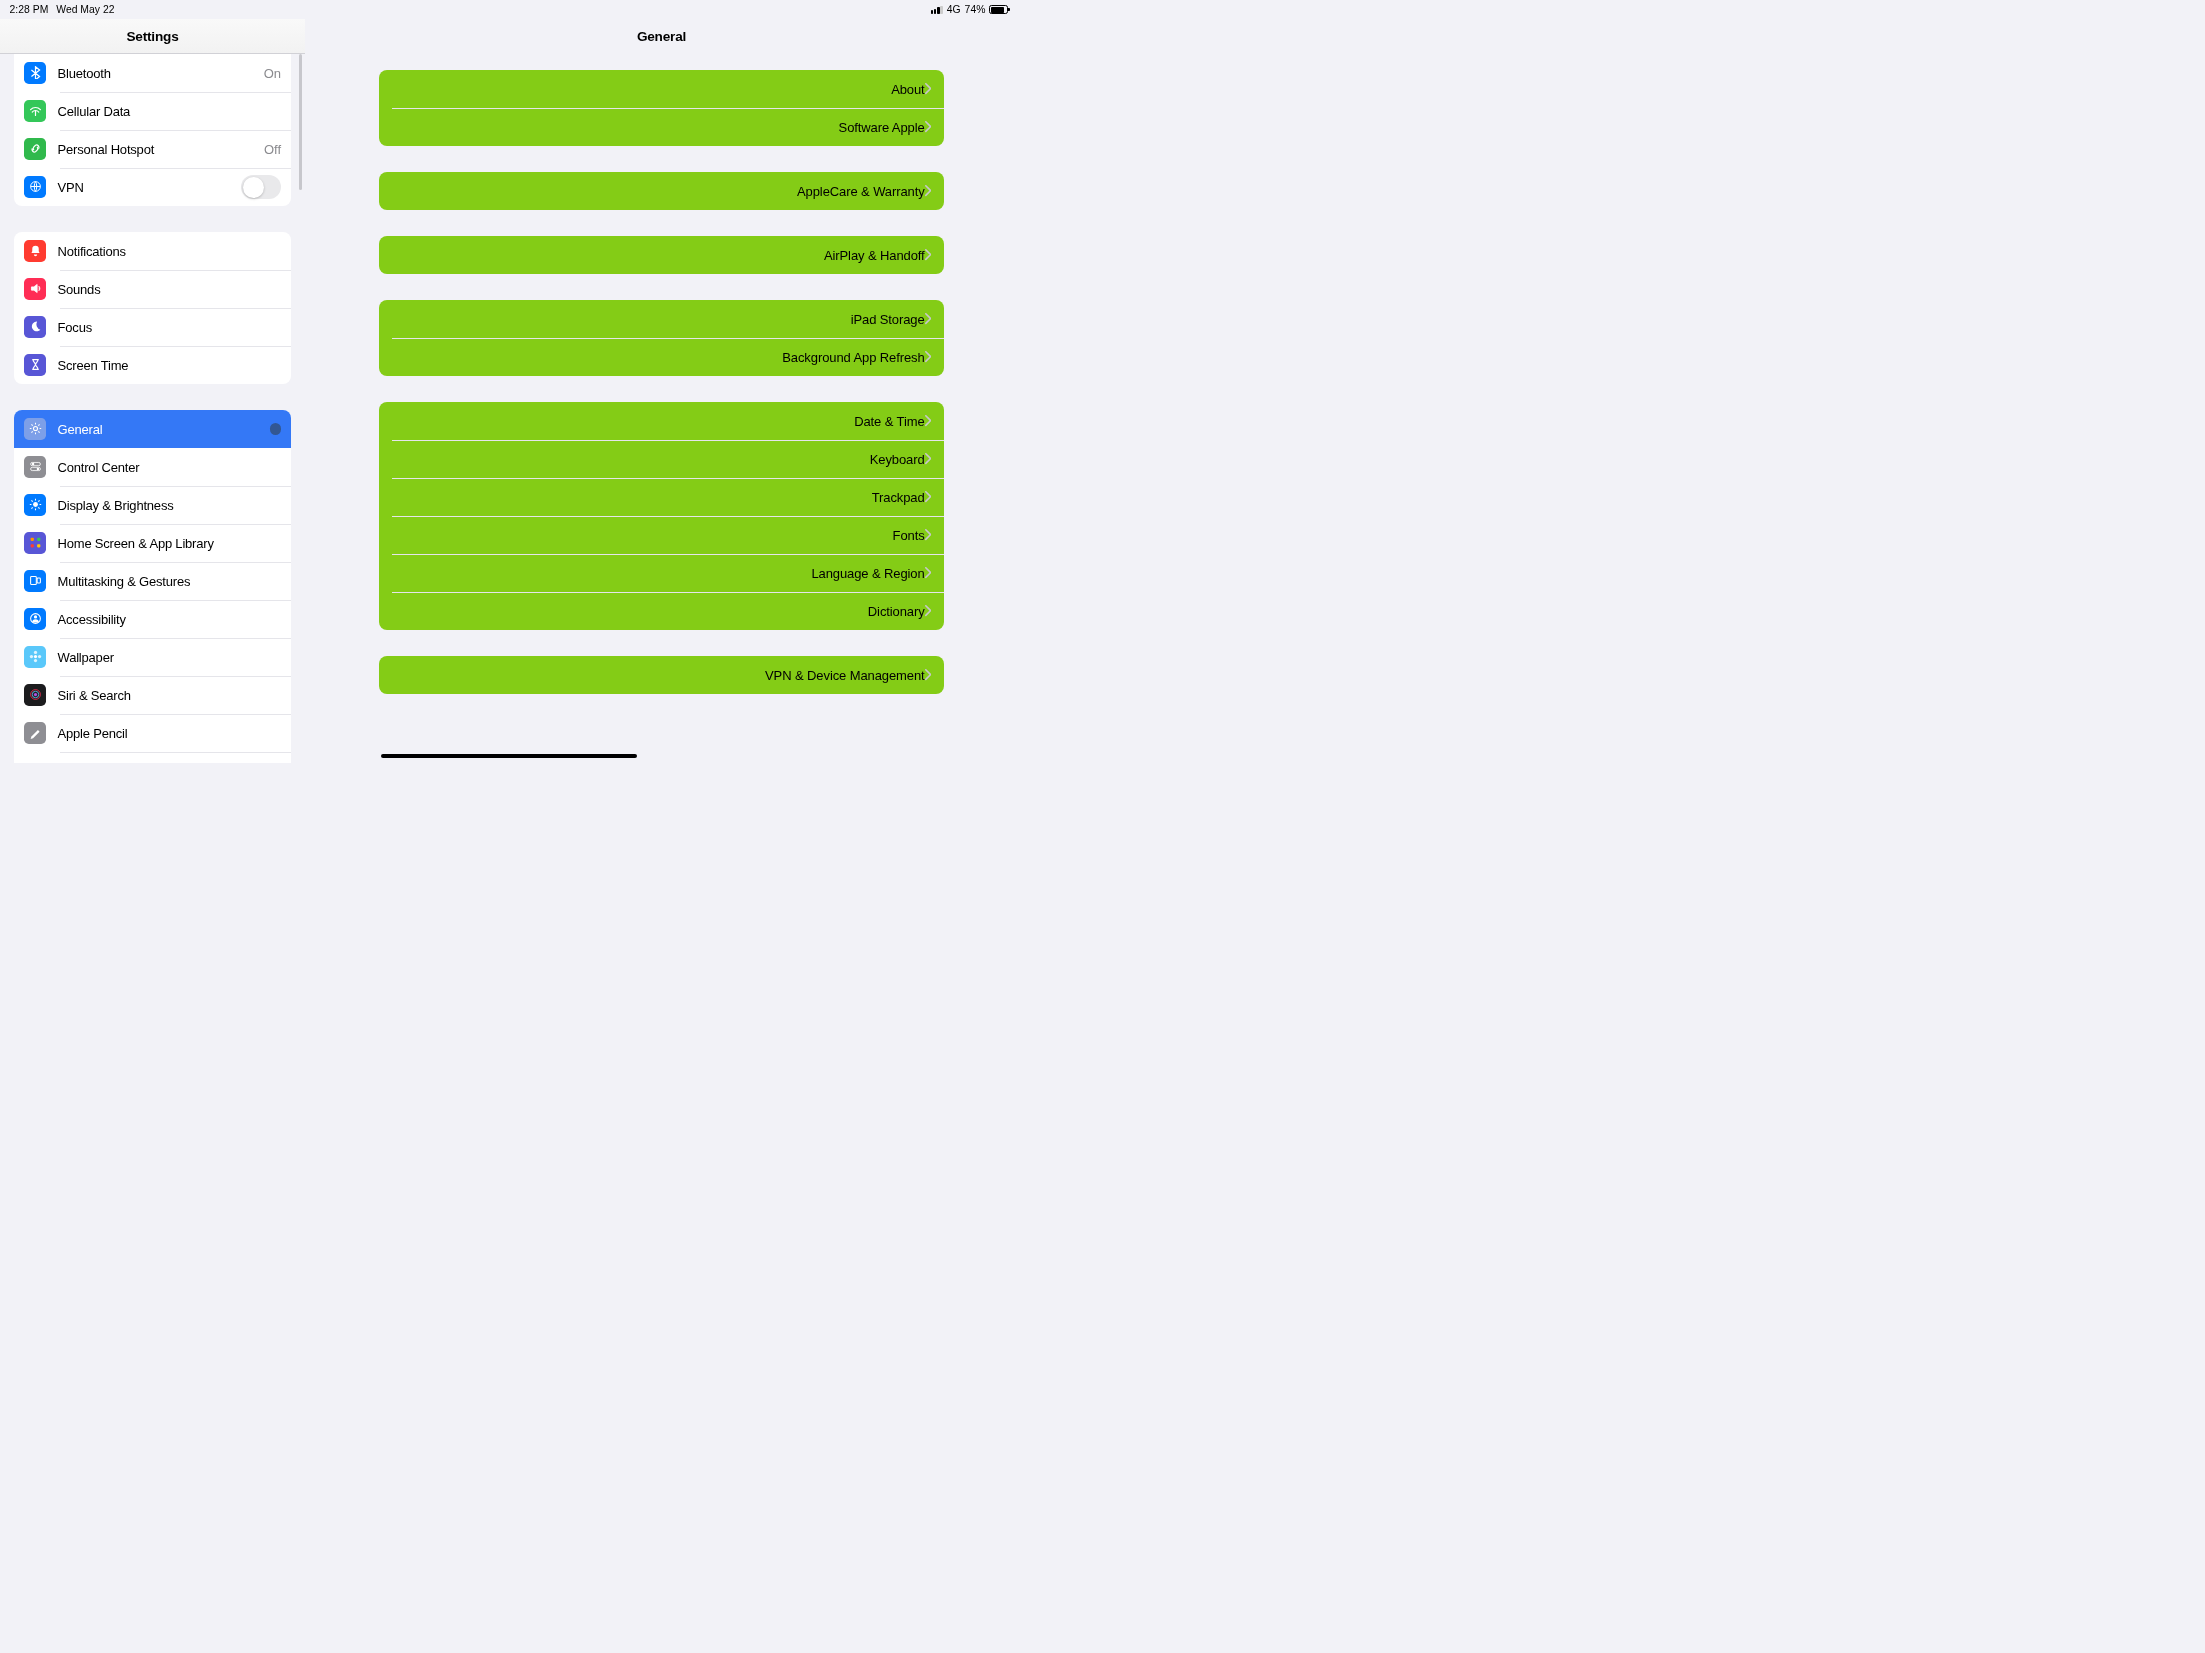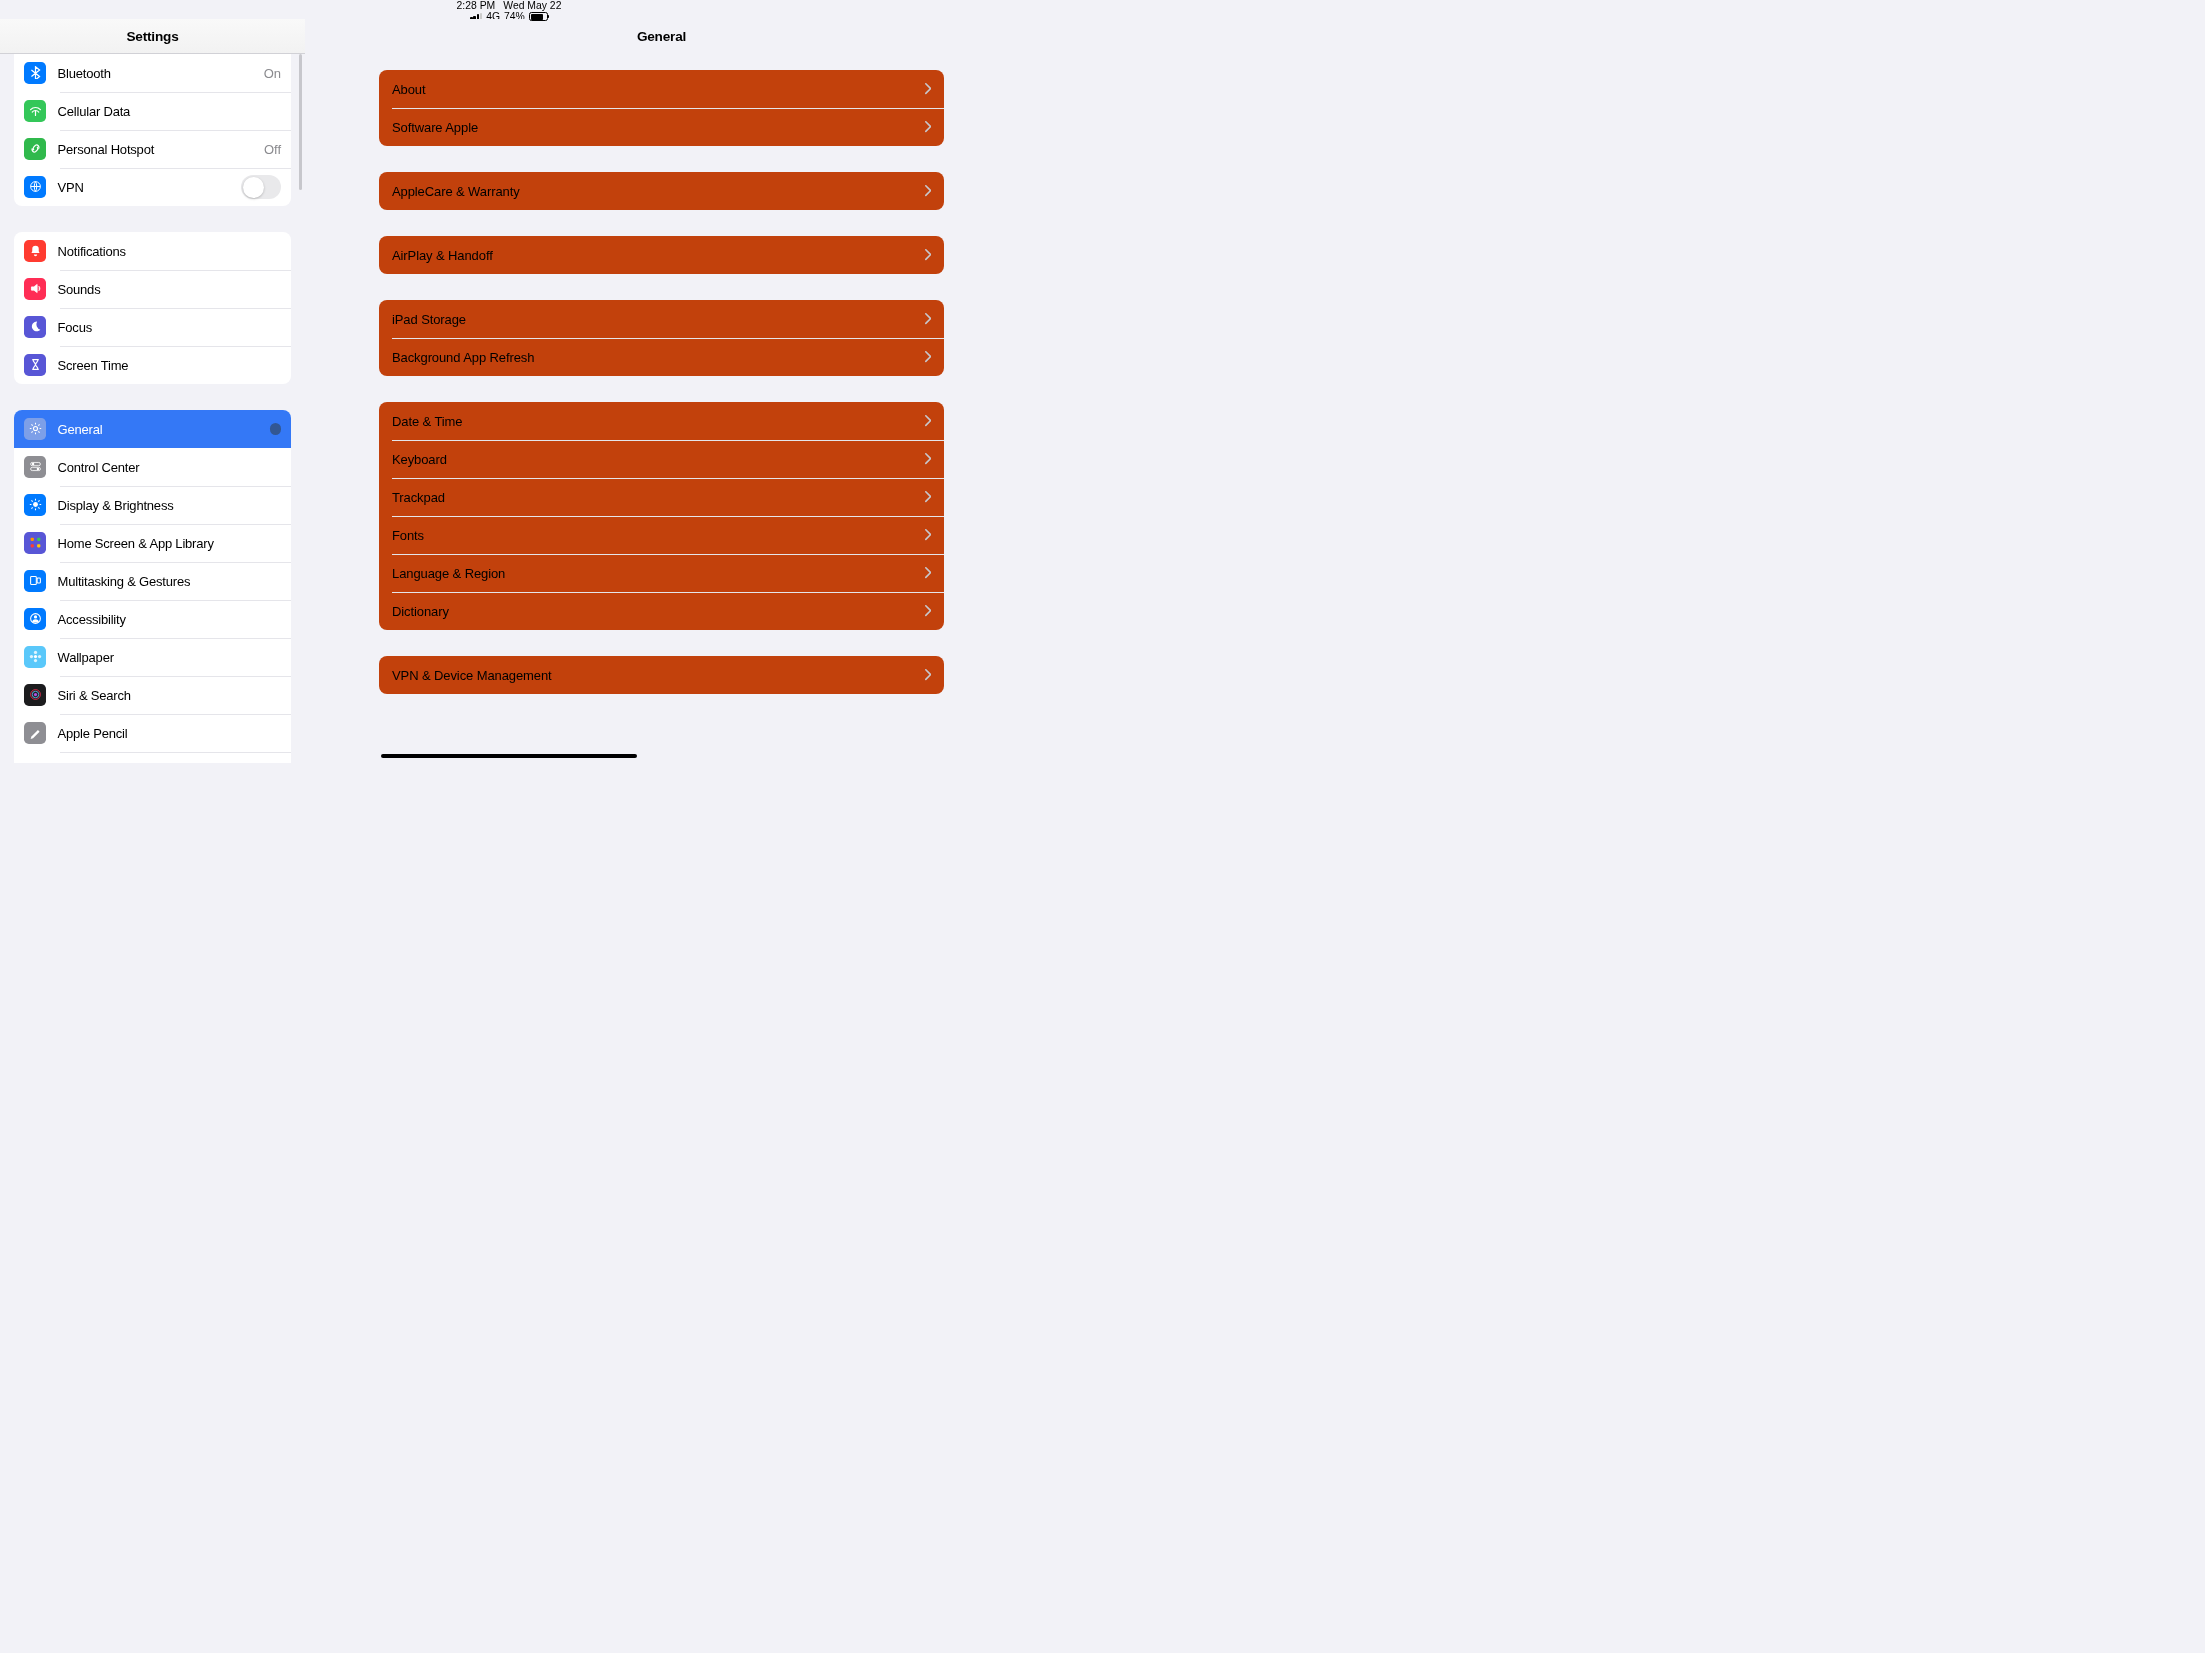--- a/index.html
+++ b/index.html
@@ -1,21 +1,21 @@
 <!DOCTYPE html>
 <html style="font-size:13px"><head>
 <meta charset="utf-8">
 <style>
 * { margin: 0; padding: 0; box-sizing: border-box; font-family: -apple-system, BlinkMacSystemFont, "Segoe UI", Helvetica, Arial, sans-serif; }
 html, body { width: 100%; height: 100%; background: #f2f2f7; overflow: hidden; }
 
 .screen { width: 1018px; height: 763px; background: #f2f2f7; position: relative; }
 
 
-.status-bar { height: 19px; display: flex; align-items: center; justify-content: space-between; padding: 0 9.6px; font-size: 10.4px; color: #000; flex-direction: column; }
+.status-bar { height: 19px; display: flex; align-items: center; justify-content: space-between; padding: 0 9.6px; font-size: 10.4px; color: #000; }
 .status-left { display: flex; gap: 8px; align-items: center; }
 .status-right { display: flex; gap: 4px; align-items: center; }
 .battery-icon { width: 19px; height: 9.6px; border: 0.8px solid #000; border-radius: 2.4px; position: relative; }
 .battery-icon::after { content:""; position:absolute; right:-2.4px; top:2.4px; width:1.6px; height:3.2px; background:#000; border-radius:0 0.8px 0.8px 0; }
 .battery-fill { position:absolute; left:0.8px; top:0.8px; bottom:0.8px; width:74%; background:#000; border-radius:0.8px; }
 .signal-bars { display:flex; gap:0.8px; align-items:flex-end; }
 .signal-bars span { width:2.4px; background:#000; border-radius:0.8px; }
 .signal-bars span:nth-child(1){height:3.2px;} .signal-bars span:nth-child(2){height:4.8px;} .signal-bars span:nth-child(3){height:6.4px;} .signal-bars span:nth-child(4){height:8px; background:#ccc;}
 
 
@@ -50,21 +50,21 @@
 
 
 .bg-blue{background:#007aff;} .bg-green{background:#34c759;} .bg-green2{background:#30b94c;} .bg-red{background:#ff3b30;} .bg-red2{background:#ff2d55;} .bg-indigo{background:#5856d6;} .bg-gray{background:#8e8e93;} .bg-cyan{background:#5ac8fa;} .bg-black{background:#1c1c1e;}
 .bg-multicolor{ background:#5856d6; }
 
 
 .detail { flex:1; background:#f2f2f7; display:flex; flex-direction:column; }
 .detail-header{ height:35px; display:flex; align-items:center; justify-content:center; }
 .detail-title{ font-size:13.6px; font-weight:600; letter-spacing:-0.2px; }
 .detail-body{ flex:1; overflow:hidden; padding: 16px 0; }
-.dgroup{ background:#c2410c; margin: 0 74px 26px 74px; border-radius:8px; overflow:hidden; }
+.dgroup{ background:#84cc16; margin: 0 74px 26px 74px; border-radius:8px; overflow:hidden;text-align:right; }
 .drow{ display:flex; align-items:center; height:38px; padding:0 13px; position:relative; }
 .drow + .drow::before{ content:""; position:absolute; left:13px; right:0; top:0; height:0.8px; background:#e5e5ea; }
 .drow .dlabel{ font-size:13px; flex:1; letter-spacing:-0.1px; }
 .chevron{ color:#c7c7cc; }
 .chevron svg{ width:6.4px; height:11.2px; display:block; }
 
 .home-indicator{ position:absolute; bottom:4.8px; left:50%; transform:translateX(-50%); width:256px; height:4px; background:#000; border-radius:2.4px; }
 </style>
 </head>
 <body>

